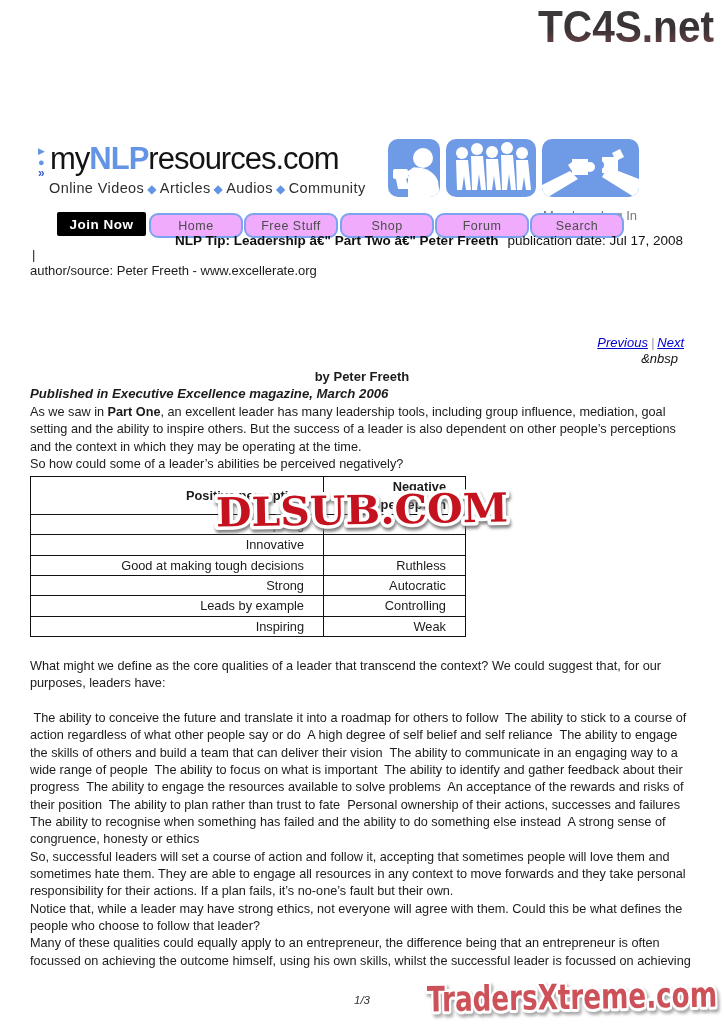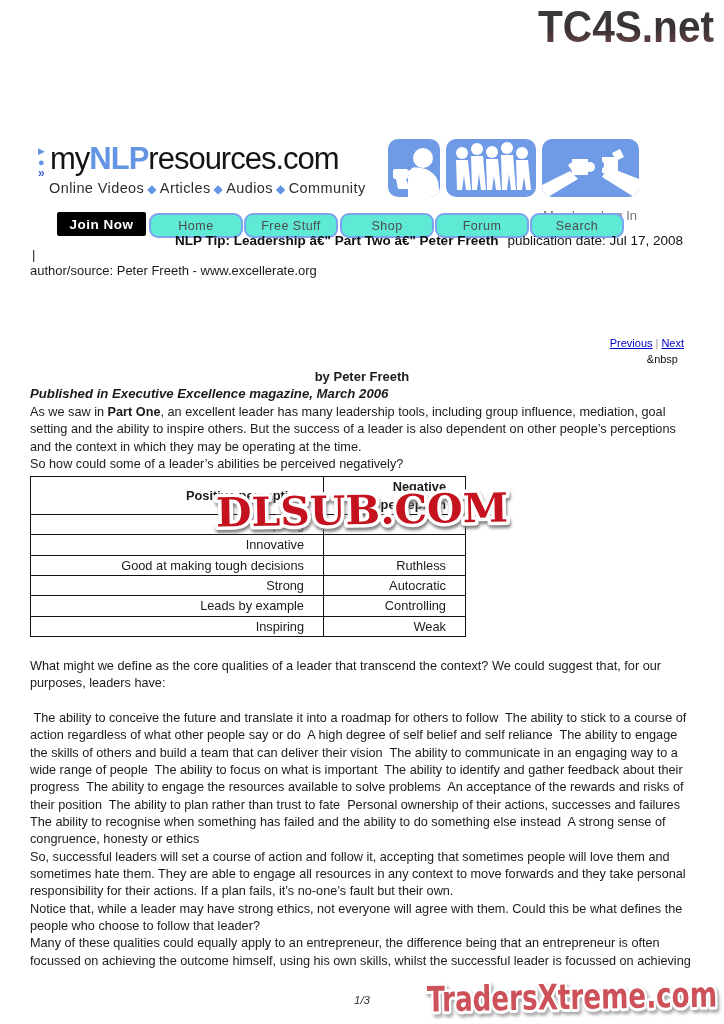--- a/index.html
+++ b/index.html
@@ -18,31 +18,31 @@
   .logo-text .accent{color:var(--accent-blue);font-weight:bold;margin-top:40px;}
   .tagline{left:49px;top:180px;font-size:14.5px;color:#2e2e2e;letter-spacing:.4px;white-space:nowrap;}
   .tagline .sep{color:var(--accent-blue);font-size:12px;padding:0 3px;}
   .tiles{left:388px;top:139px;display:flex;gap:6px;}
   .tile{border-radius:10px;background:var(--tile-blue);overflow:hidden;}
   .members{left:388px;top:208px;width:249px;text-align:right;font-size:13px;color:#777;}
 
   
   .join-btn{left:57px;top:212px;width:89px;height:24px;background:#000;color:#fff;font-weight:bold;
     font-size:13.5px;letter-spacing:.5px;border-radius:2px;display:flex;align-items:center;justify-content:center;cursor:pointer;}
-  .tab{top:213px;width:90px;height:21px;border:2px solid #7ba3f0;border-radius:9px;background:#5eead4;
+  .tab{top:213px;width:90px;height:21px;border:2px solid #7ba3f0;border-radius:9px;background:#f0abfc;
     color:#4c4c4c;font-size:12.5px;letter-spacing:.5px;display:flex;align-items:center;justify-content:center;cursor:pointer;}
   .tab0{left:149px}.tab1{left:244px}.tab2{left:340px}.tab3{left:435px}.tab4{left:530px}
 
   
   .title-line{left:175px;top:233px;font-size:13.5px;white-space:nowrap;color:#111;}
   .title-line .t{font-weight:bold;}
   .title-line .d{margin-left:9px;font-weight:normal;text-align:center;}
   .pipe{left:32px;top:247px;font-size:13px;}
   .author{left:30px;top:263px;font-size:13px;}
-  .prevnext{right:40px;top:335px;font-size:11px;text-align:right;line-height:16px;}
+  .prevnext{right:40px;top:335px;font-size:13px;text-align:right;line-height:16px;font-style:italic;}
   .prevnext a{color:var(--link-blue);text-decoration:underline;cursor:pointer;}
   .prevnext .sep{color:#999;padding:0 3px;}
   .nbsp-line{padding-right:6px;color:#111;}
   .byline{left:0;right:0;top:369px;text-align:center;font-weight:bold;font-size:13px;}
   .published{left:30px;top:386px;font-weight:bold;font-style:italic;font-size:13.2px;}
 
   
   .body-flow{left:30px;top:404px;width:664px;font-size:12.7px;line-height:17.35px;}
   .body-flow p{margin:0;}
   .gap-what{margin-top:21px !important;}

